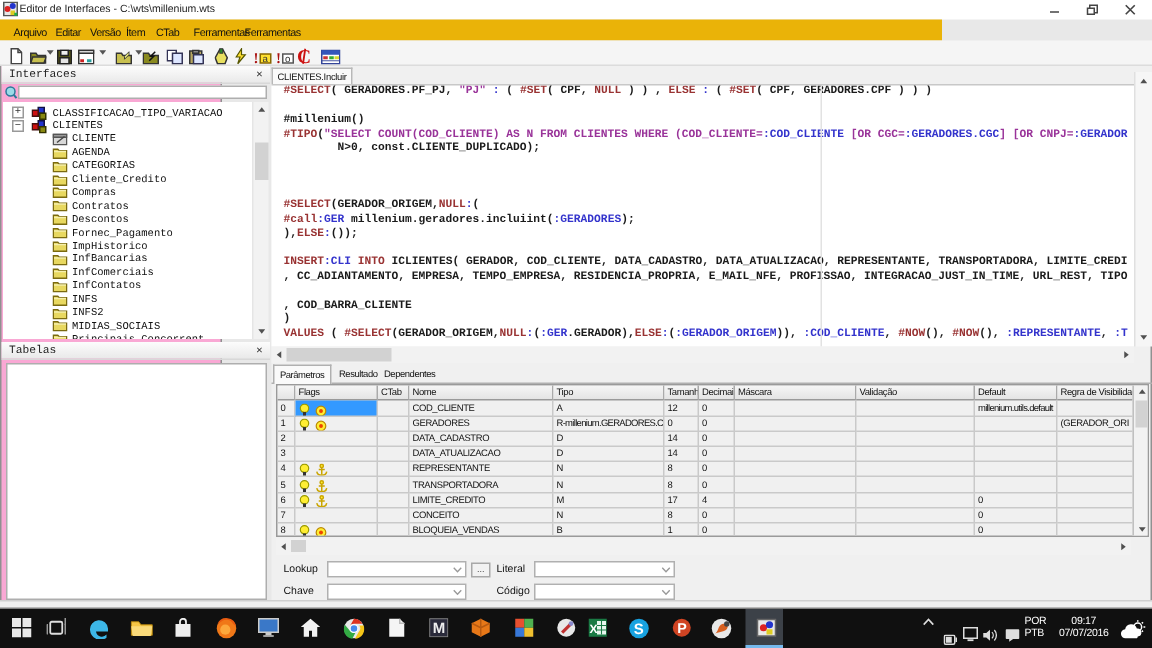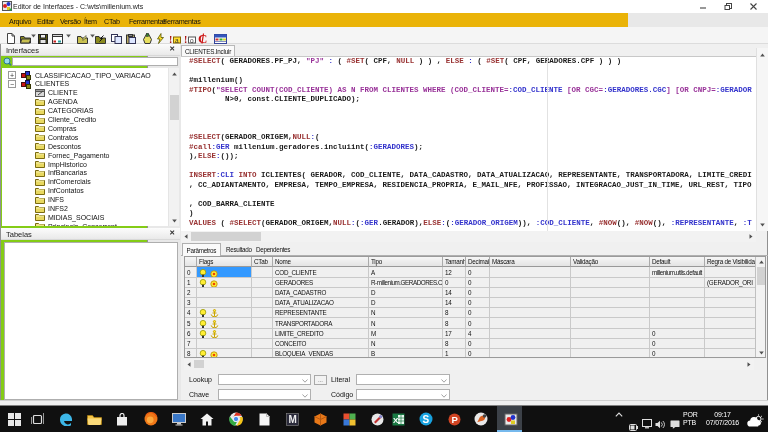--- a/index.html
+++ b/index.html
@@ -8,21 +8,21 @@
 .abs { position:absolute; }
 
 #titlebar { left:0; top:0; width:768px; height:13px; background:#ffffff; }
 #titletext { left:13px; top:2.5px; font-size:7px; color:#222; }
 
 #menubar { left:0; top:13px; width:628px; height:14px; background:#eab308; font-size:7.2px; letter-spacing:-0.3px; color:#111; }
 #menubar span { position:absolute; top:3.5px; }
 
 #toolbar { left:0; top:27px; width:768px; height:17px; background:#f5f5f5; border-bottom:1px solid #dcdcdc; }
 
-#left { left:0; top:44px; width:148px; height:361px; background:#84cc16; border-right:1px solid #909090; border-left:1px solid #909090; }
+#left { left:0; top:44px; width:148px; height:361px; background:#f9a8d4; border-right:1px solid #909090; border-left:1px solid #909090;font-family:Liberation Mono, monospace; }
 .phead { position:absolute; left:0; width:179px; height:12px; background:linear-gradient(#fcfcfc,#e9e9e9); border-bottom:1px solid #d8d8d8; font-size:7.5px; color:#222; }
 .phead .t { position:absolute; left:5px; top:2px; }
 .phead .x { position:absolute; right:5px; top:1px; font-size:7px; color:#333; font-weight:bold; }
 #searchbox { left:11px; top:12.5px; width:166px; height:9.5px; background:#fff; border:1px solid #aeaeae; }
 #tree { left:1px; top:24px; width:166px; height:158px; background:#ffffff; overflow:hidden; }
 .trow { position:absolute; left:0; height:9px; font-size:7px; color:#111; white-space:nowrap; }
 .pm { position:absolute; left:6px; top:0px; width:8px; height:8px; border:1px solid #999; background:#fff; font-size:7px; line-height:7px; text-align:center; color:#333; }
 #treesb { left:167px; top:24px; width:11px; height:158px; background:#f2f2f2; border-left:1px solid #e5e5e5; }
 .sbarrow { position:absolute; line-height:0; }
 #tabelasbox { left:3px; top:198px; width:174px; height:158px; background:#fff; border:1px solid #aeaeae; }

